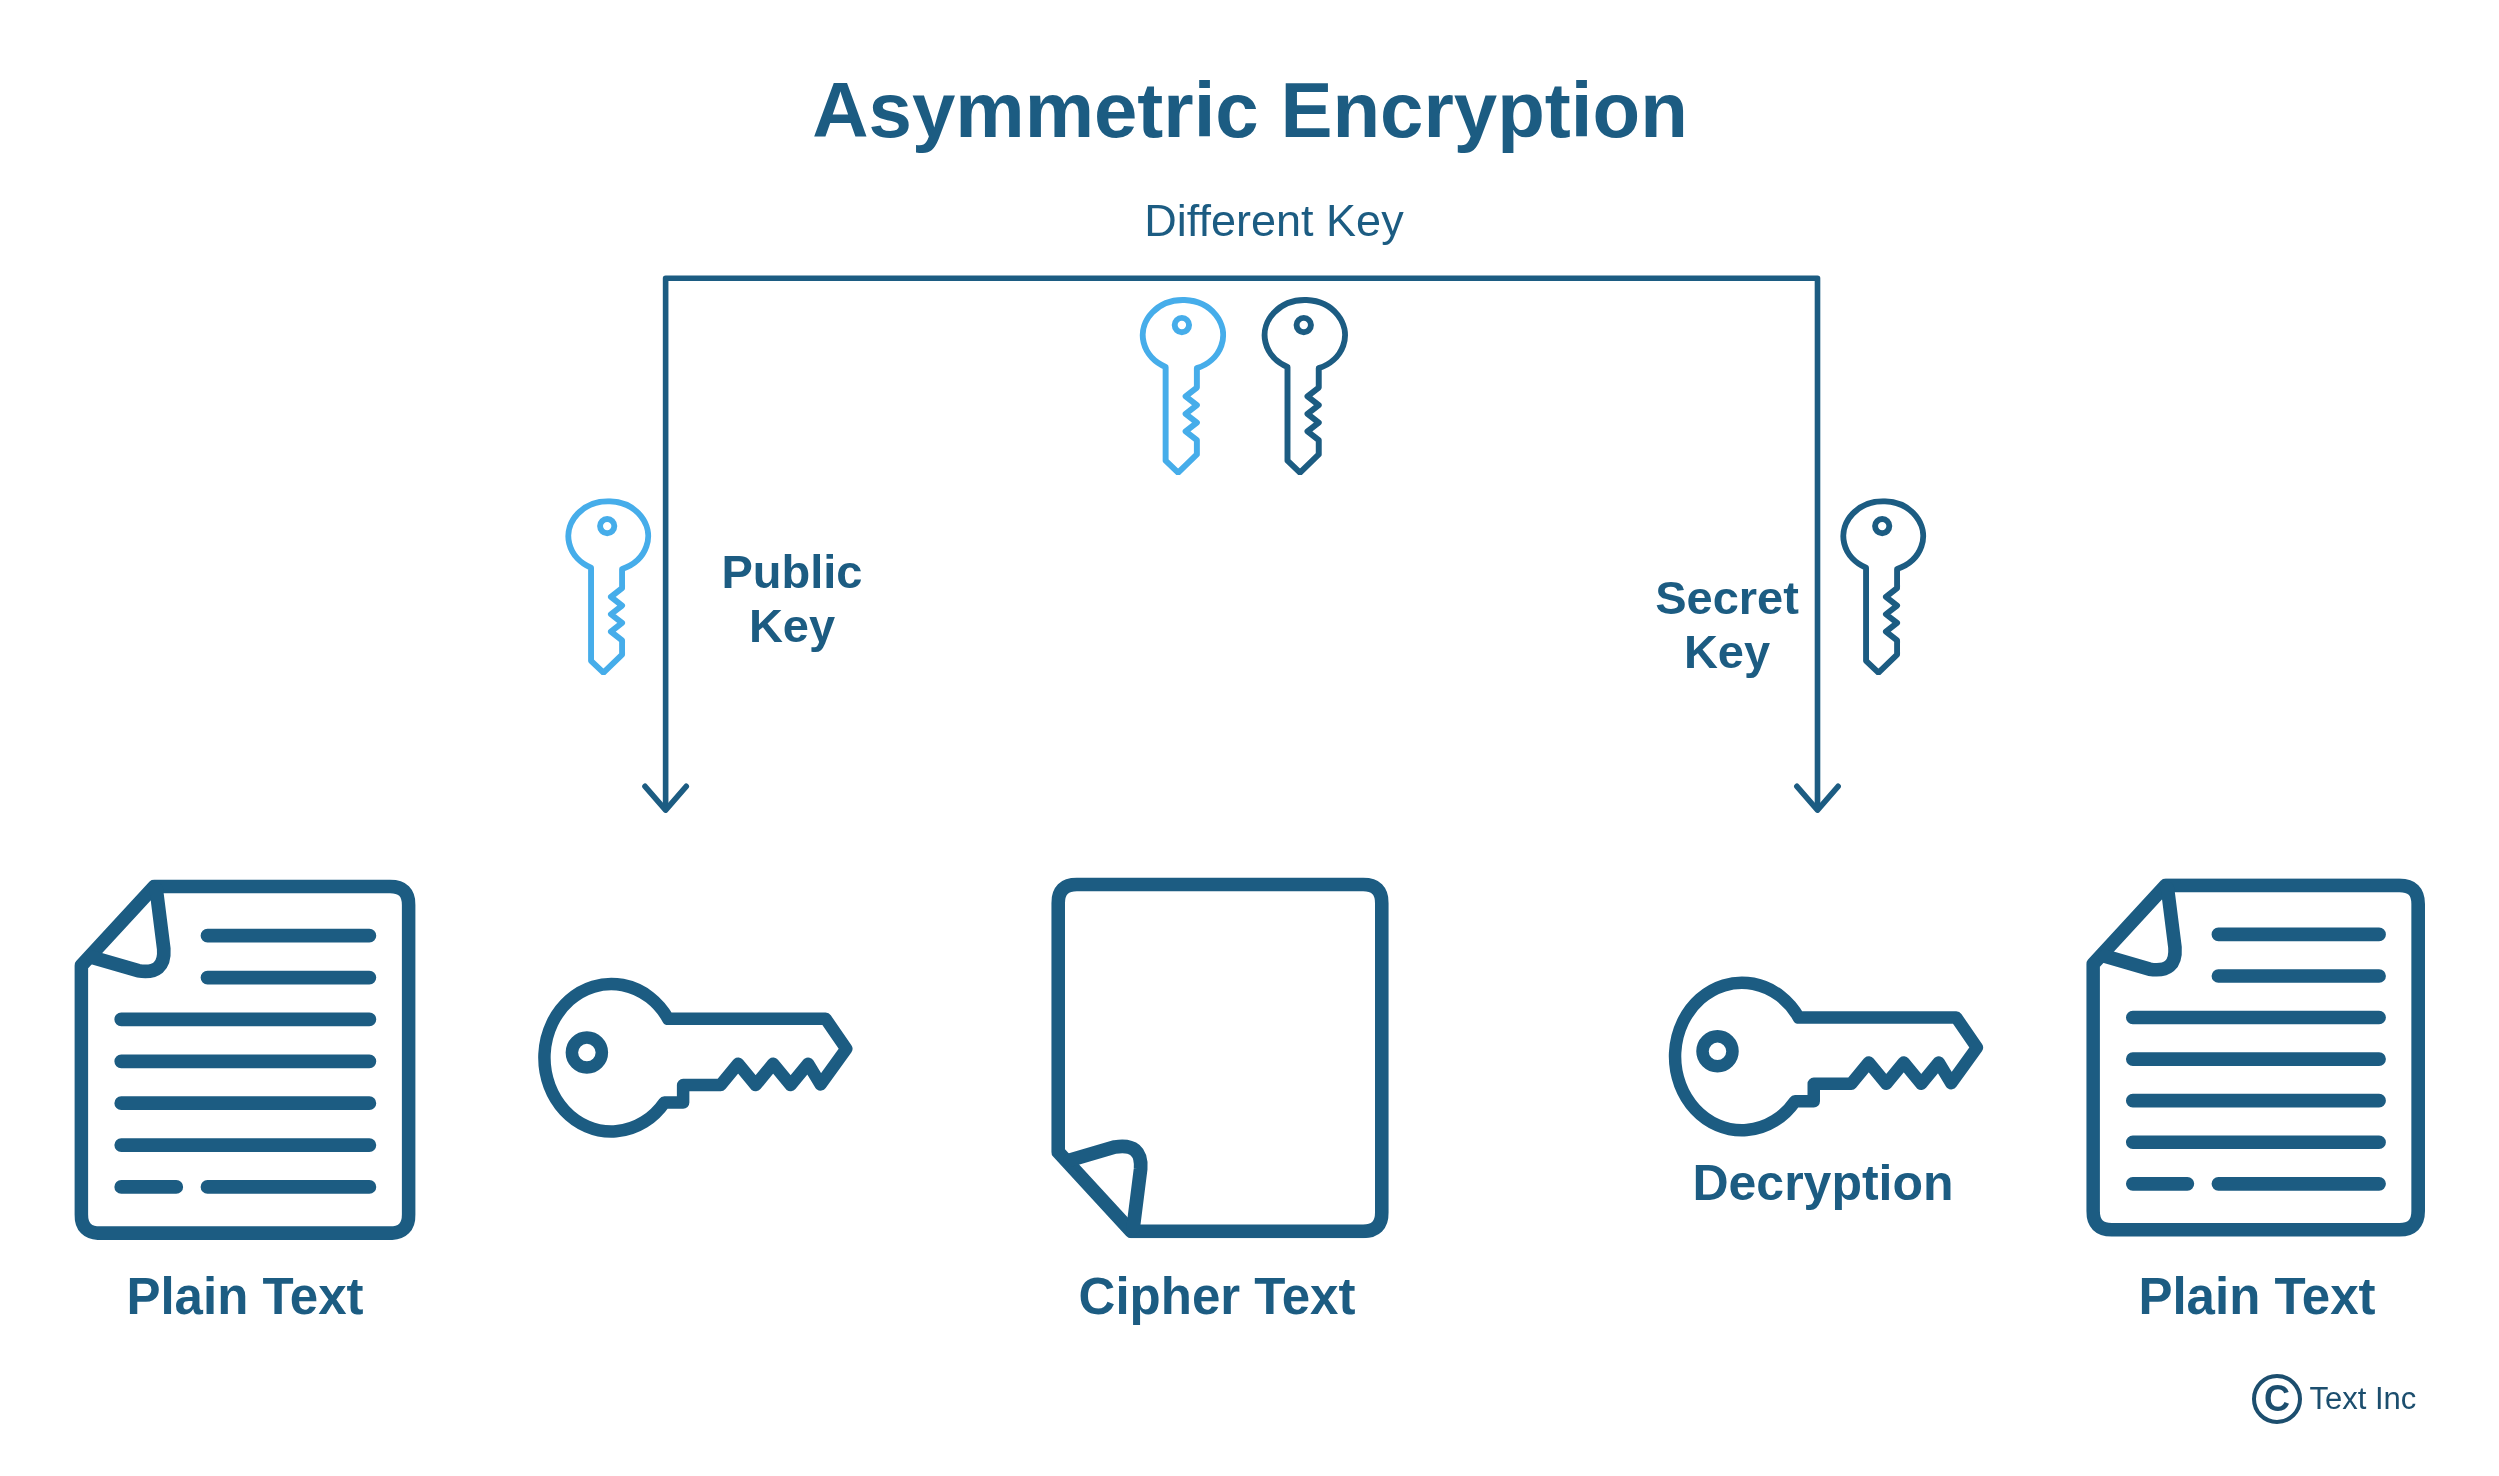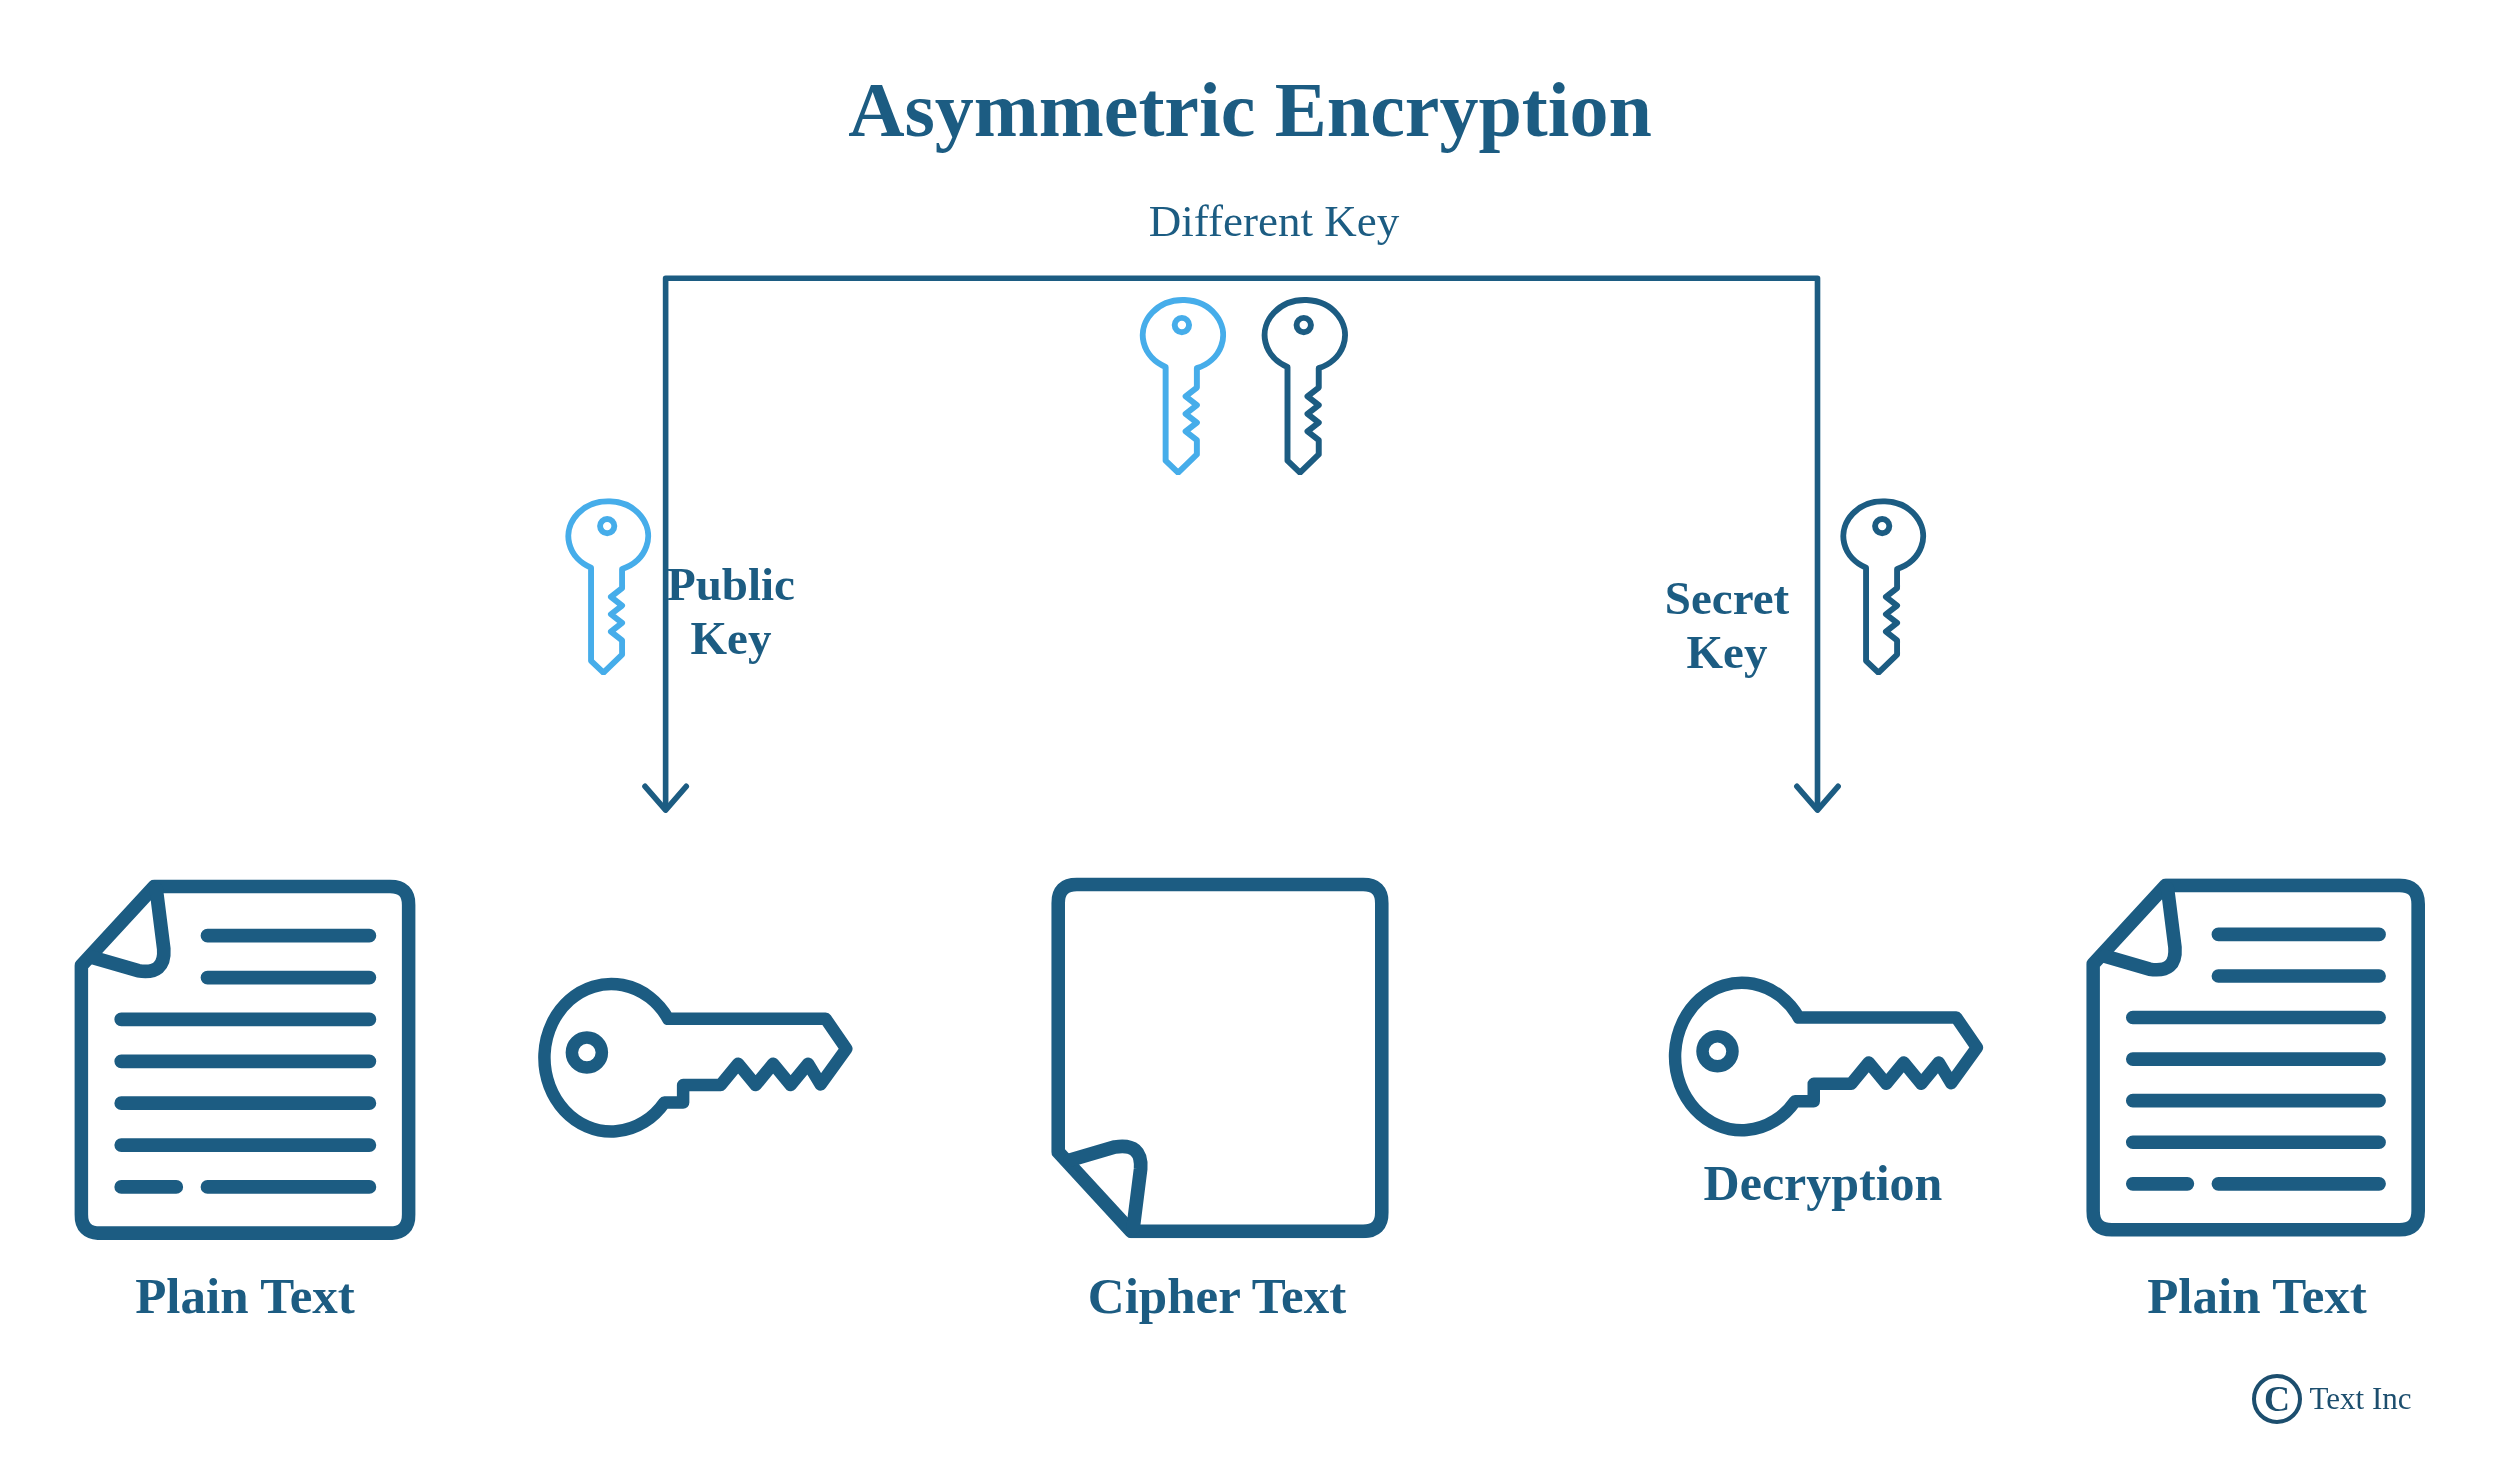--- a/index.html
+++ b/index.html
@@ -4,21 +4,21 @@
 <style>
   html,body{margin:0;padding:0;background:#ffffff;}
   #canvas{
     position:relative;
     width:2500px;height:1477px;
     background:#ffffff;
     overflow:hidden;
     font-family:"Liberation Sans", sans-serif;
     color:#1C5C82;
   }
-  .abs{position:absolute;font-family:Liberation Serif, serif;}
+  .abs{position:absolute;}
   svg.overlay{position:absolute;left:0;top:0;width:2500px;height:1477px;}
   .dark{color:#1C5C82;}
   .light{color:#46ADEA;}
   .title{
     left:0;right:0;top:65px;
     text-align:center;
     font-size:78px;font-weight:600;
     letter-spacing:0px;
     color:#1C5C82;
     white-space:nowrap;
@@ -132,21 +132,21 @@
     <use href="#key-h" x="845" y="1550" width="520" height="290" class="dark"></use>
     <use href="#doc-cipher" x="1682" y="1404" width="540" height="577" class="dark"></use>
     <use href="#key-h" x="2654" y="1548" width="520" height="290" class="dark"></use>
     <use href="#doc-plain" x="3338" y="1405" width="542" height="574" class="dark"></use>
   </svg>
 
   <div class="abs title">Asymmetric Encryption</div>
 
   <div class="abs subtitle">Different Key</div>
 
-  <div class="abs side-key-label" style="left:731px;margin-top:12px;">
+  <div class="abs side-key-label" style="left:792px;">
     <span style="display:block;">Public</span>
     <span style="display:block;">Key</span>
   </div>
 
   <div class="abs side-key-label" style="left:1727px;">
     <span style="display:block;margin-top:26px;">Secret</span>
     <span style="display:block;">Key</span>
   </div>
 
 

